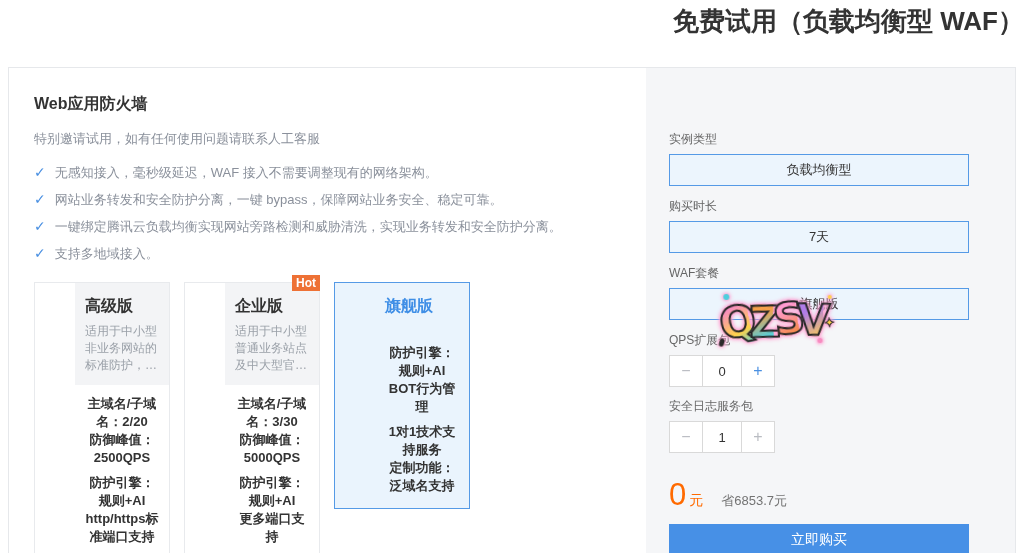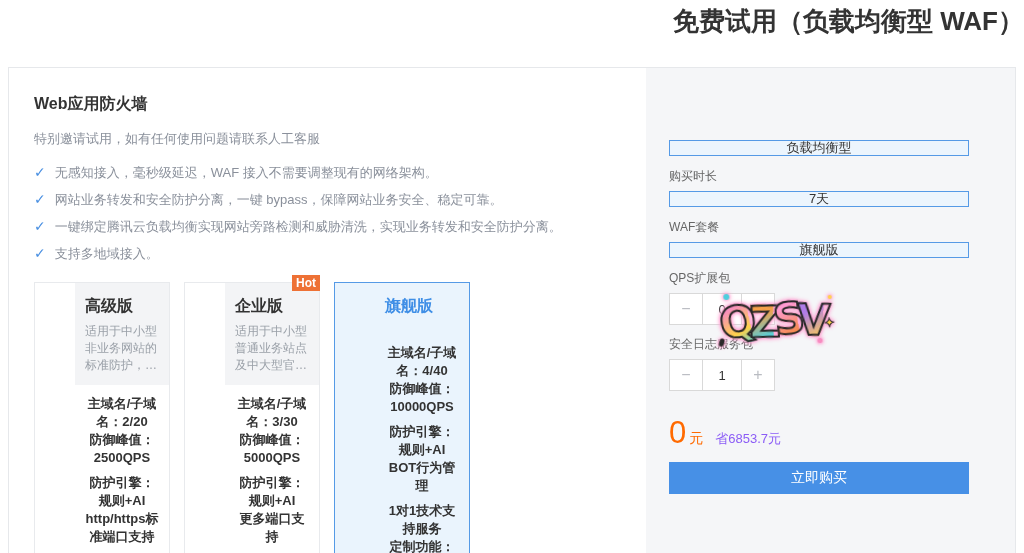--- a/index.html
+++ b/index.html
@@ -48,39 +48,39 @@
   .plan-card.selected .plan-name { color:#3e8ee6; }
   .hot-badge {
     position:absolute; top:-8px; right:-1px;
     background:#ee7135; color:#fff; font-size:12px; line-height:16px;
     padding:0 4px; font-weight:bold;
   }
 
   
   .field-label { font-size:12px; color:#666; line-height:14px; }
   .field-box {
-    width:300px; height:16px; margin:8px 0 13px;
+    width:300px; height:32px; margin:8px 0 13px;
     border:1px solid #559ae6; background:#ecf5fd;
     display:flex; align-items:center; justify-content:center;
     font-size:13px; color:#333; cursor:pointer;text-align:right;
   }
   .stepper { display:inline-flex; border:1px solid #d9d9d9; background:#fff; margin:8px 0 12px; }
   .stepper .st-btn {
     width:32px; height:30px; display:flex; align-items:center; justify-content:center;
     color:#b9bcc2; font-size:16px; cursor:pointer; user-select:none;
   }
   .stepper .st-btn.plus-active { color:#4a90e2; }
   .stepper .st-val {
     width:40px; height:30px; border-left:1px solid #d9d9d9; border-right:1px solid #d9d9d9;
     display:flex; align-items:center; justify-content:center; font-size:13px; color:#333;
   }
   .price-row { margin:14px 0 13px; display:flex; align-items:baseline; }
   .price-amount { font-size:31px; color:#ff6a00; line-height:32px; }
   .price-unit { font-size:14px; color:#ff6a00; margin-left:3px; }
-  .price-savings { font-size:13px; color:#8b5cf6; margin-left:12px; }
+  .price-savings { font-size:13px; color:#737373; margin-left:18px; }
   .buy-btn {
     width:300px; height:32px; border:none; background:#4790e6; color:#fff;
     font-size:14px; cursor:pointer; font-family:inherit;
   }
 
   
   .sticker {
     position:absolute; left:720px; top:293px; width:130px; height:64px;
     transform:rotate(-5deg); z-index:10; pointer-events:none;
     filter:drop-shadow(0 0 2px #ffa9d6) drop-shadow(0 0 1px #ff8ec9);
@@ -167,38 +167,35 @@
               <p>BOT行为管理</p>
             </div>
           </div>
         </div>
         <div class="plan-card selected">
           <div class="plan-head">
             <h3 class="plan-name">旗舰版</h3>
           </div>
           <div class="plan-body">
             <div class="feat-group">
-              <p>主域名/子域名：4/40</p>
-              <p>防御峰值：10000QPS</p>
-            </div>
-            <div class="feat-group">
               <p>防护引擎：规则+AI</p>
               <p>BOT行为管理</p>
             </div>
             <div class="feat-group">
               <p>1对1技术支持服务</p>
               <p>定制功能：泛域名支持</p>
             </div>
           </div>
         </div>
       </div>
   </div>
 
   <div class="right-col">
     <div id="fields">
+        <div class="field-label">实例类型</div>
         <div class="field-box">负载均衡型</div>
         <div class="field-label">购买时长</div>
         <div class="field-box">7天</div>
         <div class="field-label">WAF套餐</div>
         <div class="field-box">旗舰版</div>
       </div>
     <div id="steppers"><div class="field-label">QPS扩展包</div><div class="stepper">
           <span class="st-btn">−</span>
           <span class="st-val">0</span>
           <span class="st-btn plus-active">+</span>

